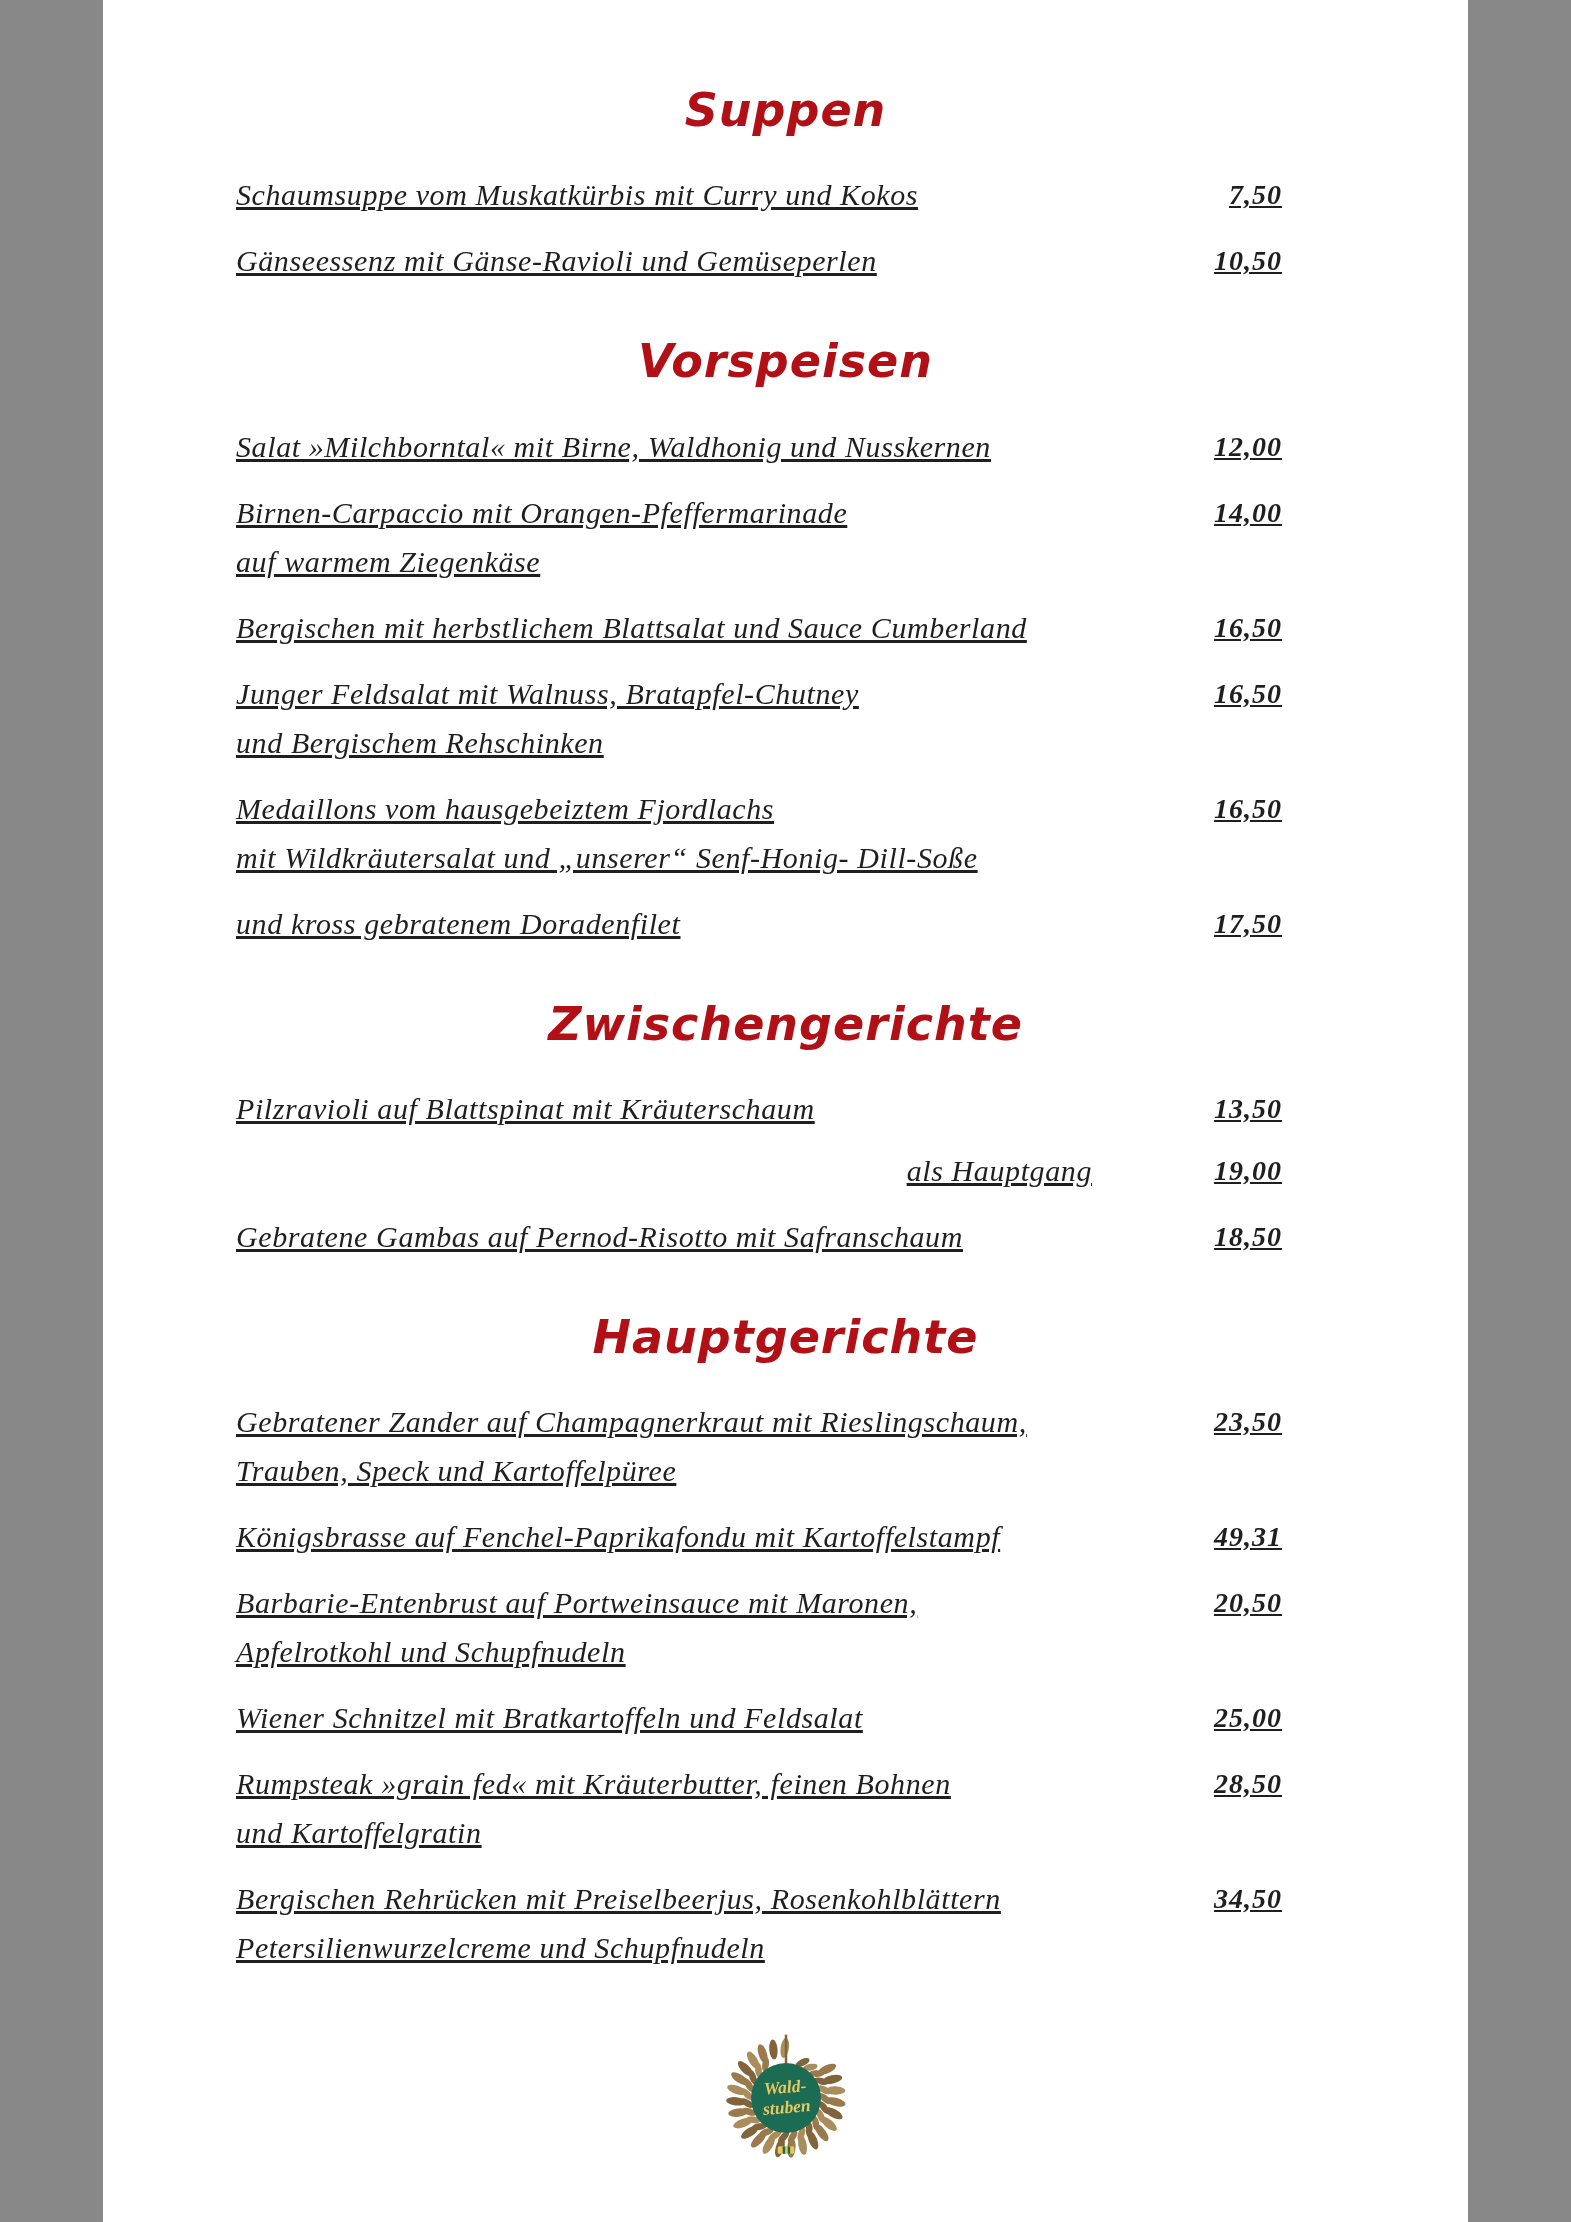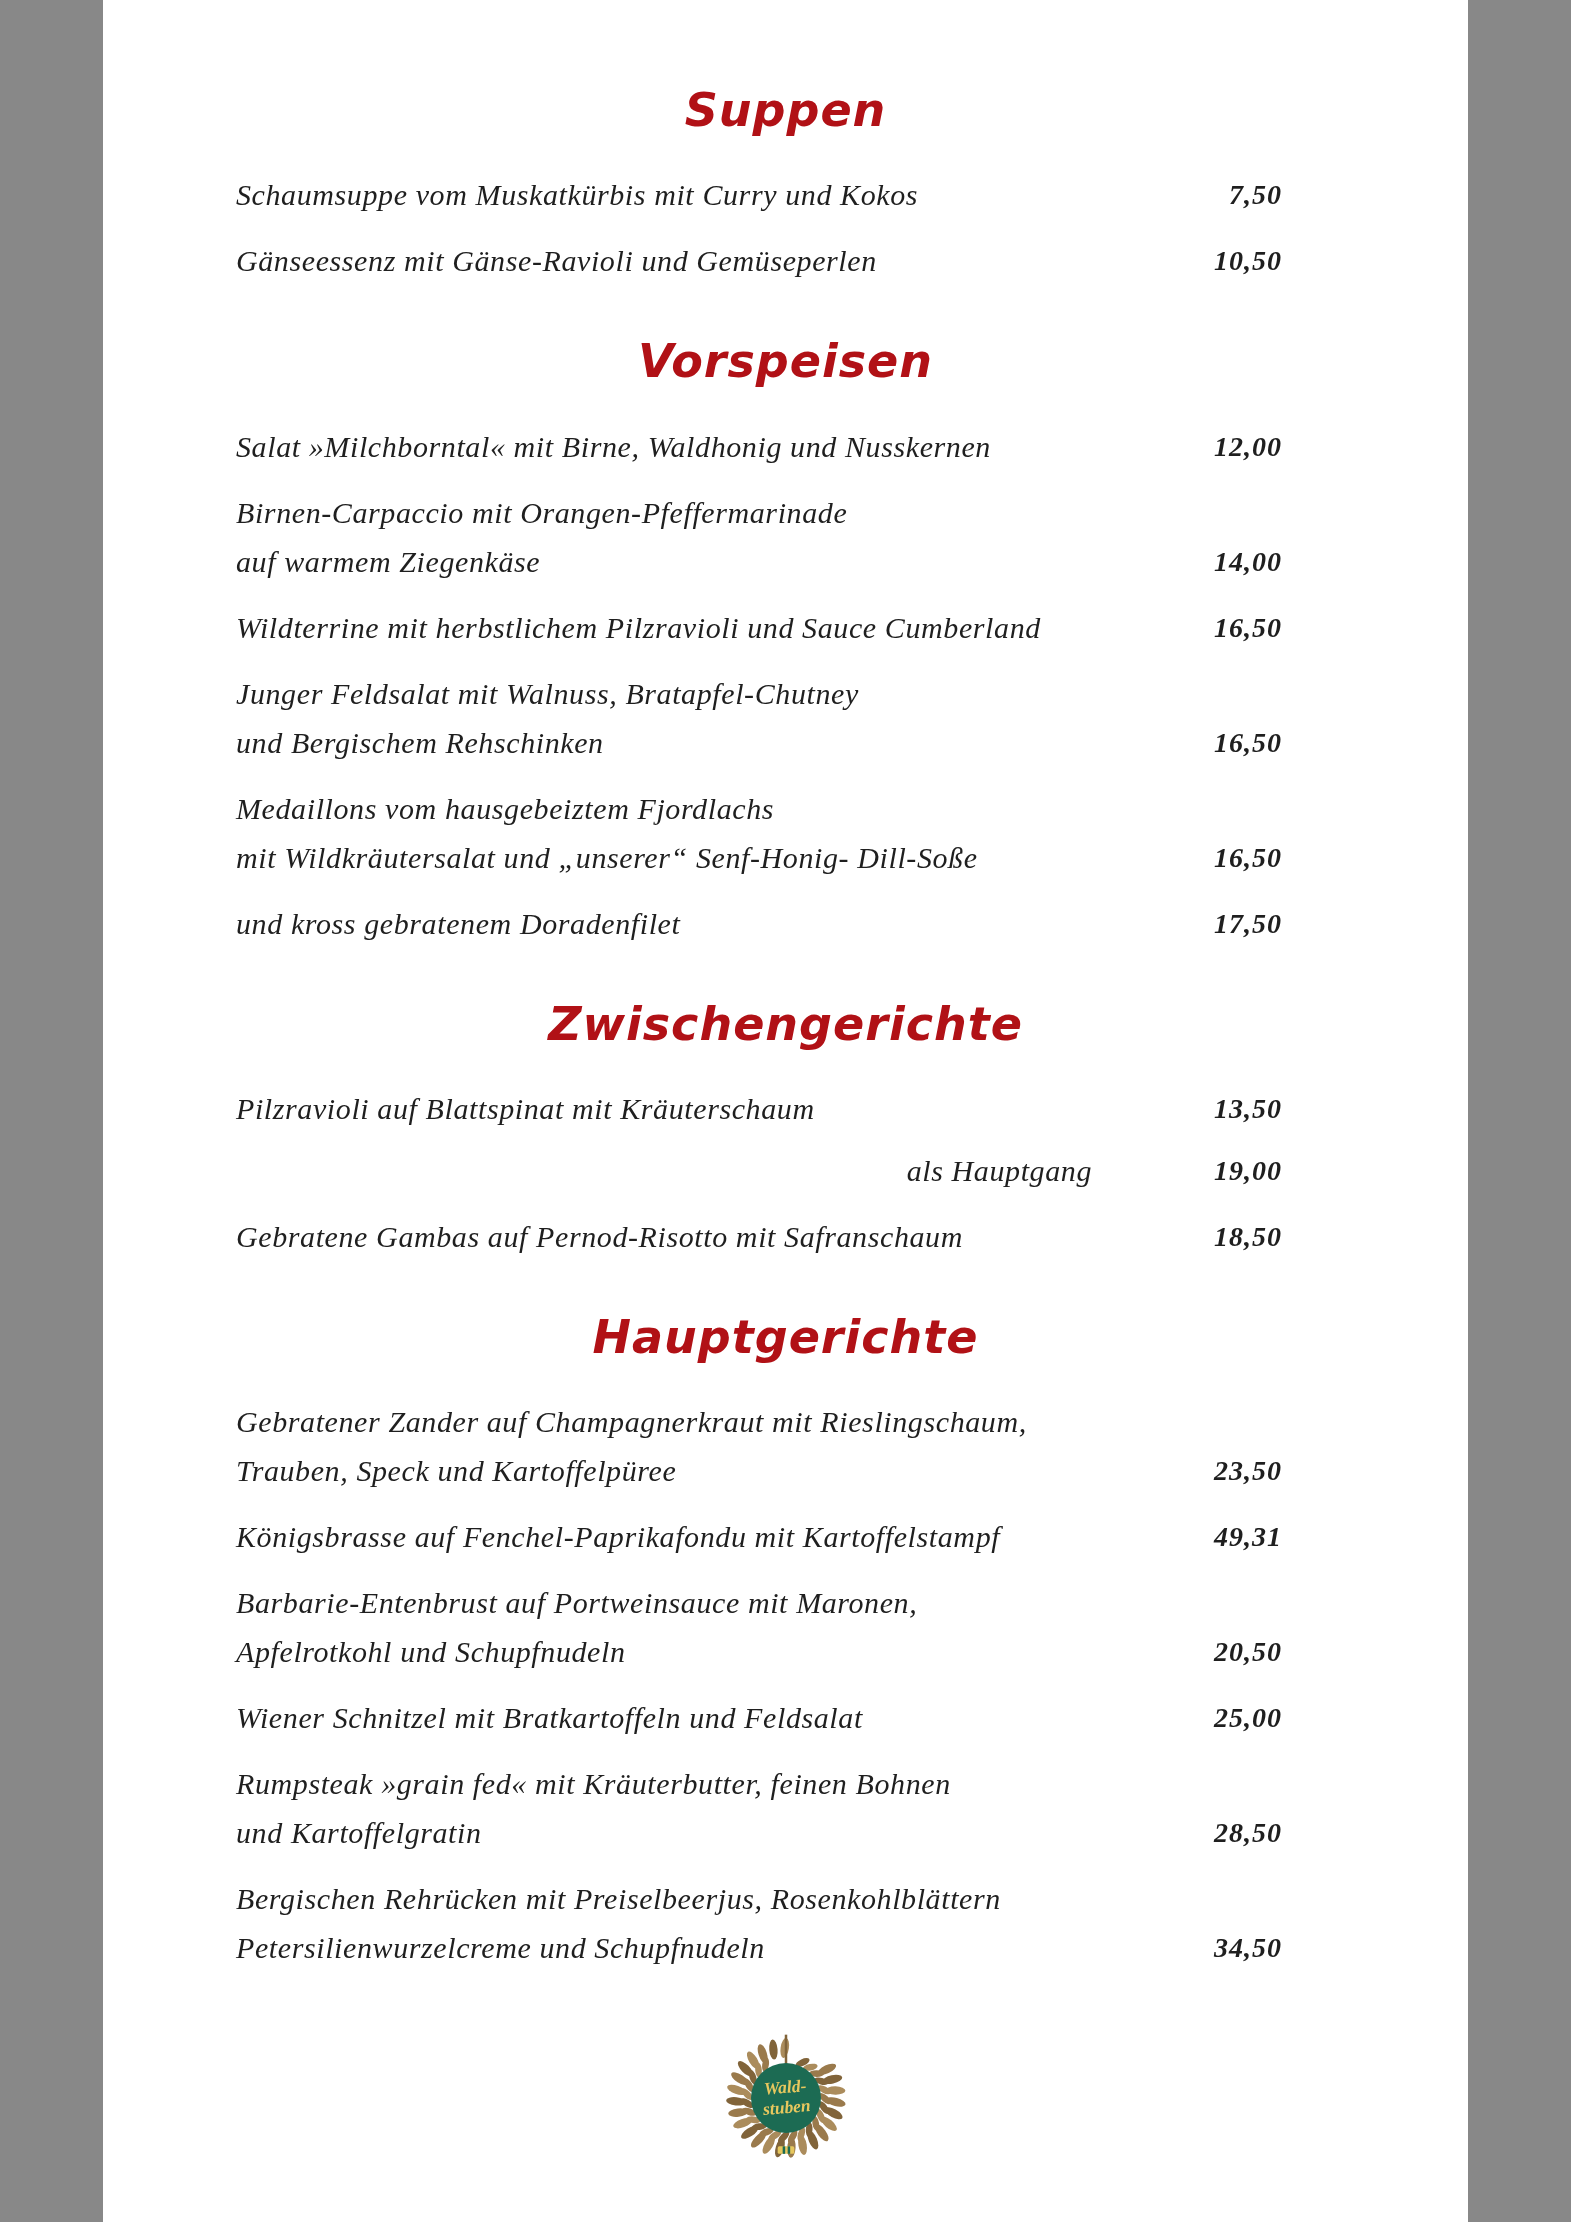--- a/index.html
+++ b/index.html
@@ -36,22 +36,23 @@
     margin:52px 0 36px 0;
     letter-spacing:1px;
   }
   .menu-section:first-child .section-title{margin-top:0;}
   .rows{
     margin-left:133px;
     margin-right:186px; 
   }
   .menu-row{
     display:flex;
-    align-items:flex-end;
+    align-items:flex-start;
     margin-bottom:17px;
+    text-decoration:underline;
   }
   .dish-name{
     flex:1;
     font-style:italic;
     font-size:30px;
     line-height:49px;
     letter-spacing:0.6px;
   }
   .dish-name .line{display:block;}
   .dish-price{
@@ -108,21 +109,21 @@
             </div>
             <div class="menu-row">
               <span class="dish-name">
                 <span class="line">Birnen-Carpaccio mit Orangen-Pfeffermarinade</span>
                 <span class="line">auf warmem Ziegenkäse</span>
               </span>
               <span class="dish-price">14,00</span>
             </div>
             <div class="menu-row">
               <span class="dish-name">
-                <span class="line">Wildterrine mit herbstlichem Pilzravioli und Sauce Cumberland</span>
+                <span class="line">Bergischen mit herbstlichem Blattsalat und Sauce Cumberland</span>
               </span>
               <span class="dish-price">16,50</span>
             </div>
             <div class="menu-row">
               <span class="dish-name">
                 <span class="line">Junger Feldsalat mit Walnuss, Bratapfel-Chutney</span>
                 <span class="line">und Bergischem Rehschinken</span>
               </span>
               <span class="dish-price">16,50</span>
             </div>

